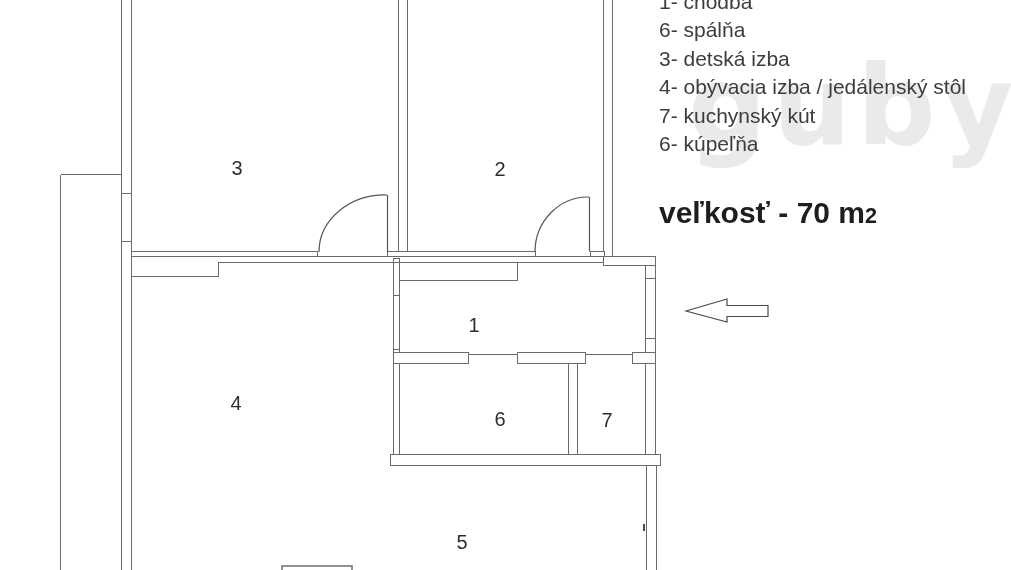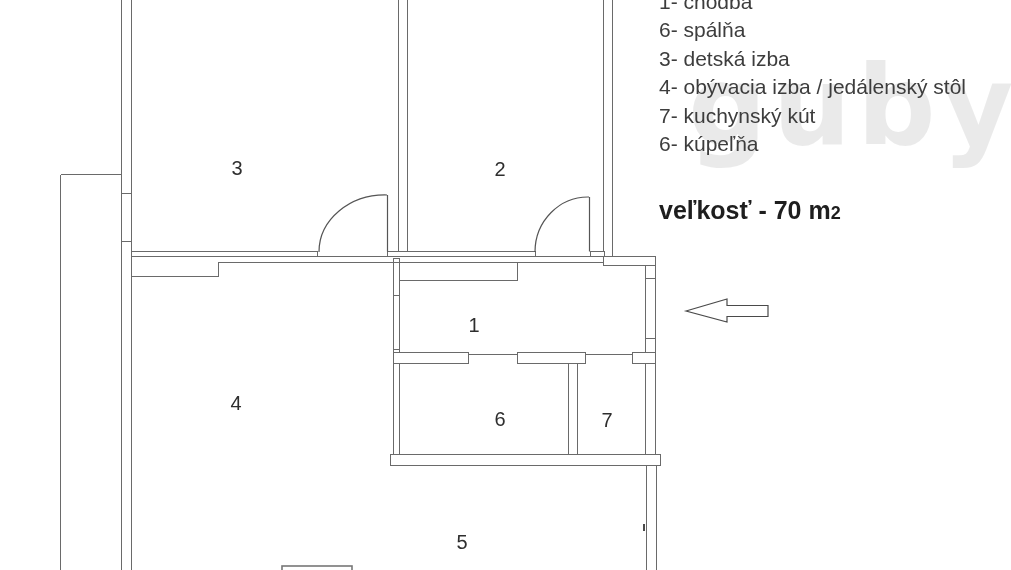--- a/index.html
+++ b/index.html
@@ -36,21 +36,21 @@
     font-size: 21px;
     line-height: 28.4px;
     color: #3d3d3d;
     white-space: nowrap;
     z-index: 3;
   }
   #size-note {
     position: absolute;
     left: 659px;
     top: 196px;
-    font-size: 25px;
+    font-size: 30px;
     font-weight: bold;
     color: #1e1e1e;
     white-space: nowrap;
     z-index: 3;
   }
   #size-note .exp { font-size: 0.72em; }
 
   #watermark {
     position: absolute;
     left: 688px;

